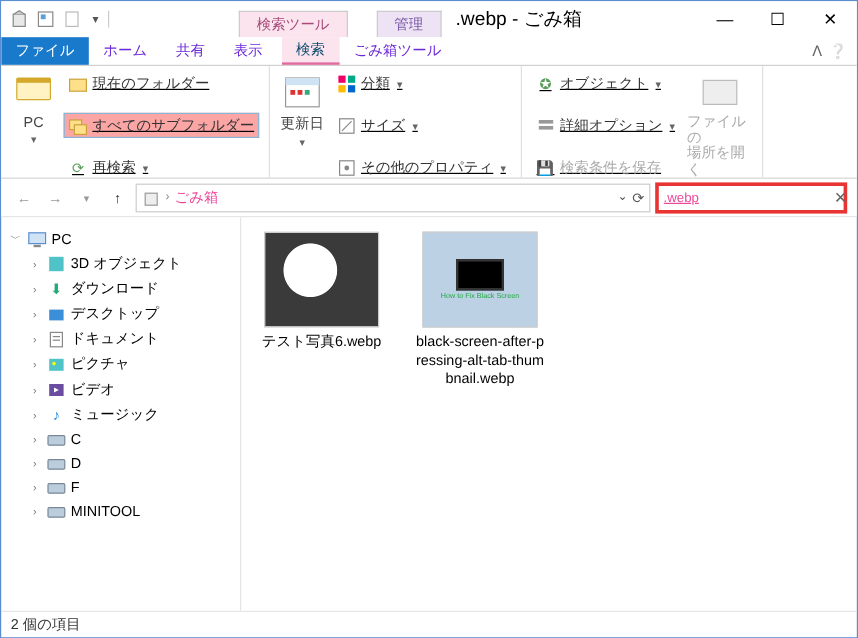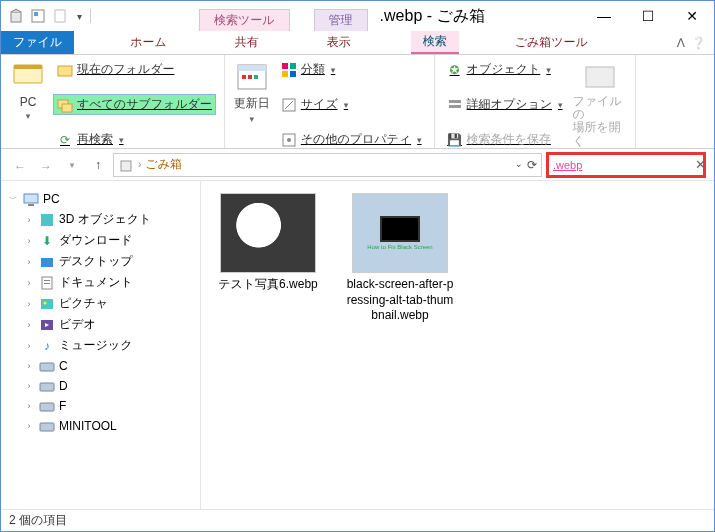--- a/index.html
+++ b/index.html
@@ -8,41 +8,41 @@
 .titlebar .ql { display: flex; gap: 4px; align-items: center; }
 .titlebar .qicon { width: 18px; height: 18px; display: flex; align-items: center; justify-content: center; color: #555; }
 .titlebar .qmenu { font-size: 10px; color: #555; padding: 0 4px; }
 .tab-section { display: flex; margin-left: 100px; align-self: flex-end; height: 22px; gap: 24px; }
 .ctxtab { padding: 2px 14px; font-size: 12px; border: 1px solid #ccc; border-bottom: none; margin-right: 0; }
 .ctxtab.pink { background: #fbe4ed; color: #a64b7a; }
 .ctxtab.purple { background: #ede3f4; color: #7a5aa6; }
 .titlebar .apptitle { margin-left: 12px; font-size: 16px; color: #000; }
 .winctl { margin-left: auto; display: flex; }
 .winctl div { width: 44px; height: 30px; display: flex; align-items: center; justify-content: center; font-size: 14px; color: #000; }
-.menubar { height: 24px; background: #fff; display: flex; align-items: stretch; border-bottom: 1px solid #d0d0d0; position: relative; gap: 44px; }
-.menubar .mtab { padding: 4px 12px; color: #7f1d1d; display: flex; align-items: center; }
+.menubar { height: 24px; background: #fff; display: flex; align-items: stretch; border-bottom: 1px solid #d0d0d0; position: relative; }
+.menubar .mtab { padding: 4px 12px; color: #6d28d9; display: flex; align-items: center; }
 .menubar .mtab.file { background: #1979ca; color: #fff; }
 .menubar .mtab.active.pink { background: #fbe4ed; border-bottom: 2px solid #e06aa0; color: #0c4a6e; }
 .menubar .righticons { margin-left: auto; display: flex; align-items: center; gap: 6px; padding-right: 8px; color: #666; }
 .ribbon { height: 94px; background: #fff; border-bottom: 1px solid #d0d0d0; display: flex; }
 .rgroup { border-right: 1px solid #e0e0e0; padding: 4px 8px; display: flex; flex-direction: column; }
 .rgroup .gbody { flex: 1; display: flex; gap: 6px; align-items: flex-start; }
 .rgroup .glabel { text-align: center; font-size: 11px; color: #555; padding-top: 2px; }
 .bigbtn { display: flex; flex-direction: column; align-items: center; width: 38px; font-size: 11px; color: #444; gap: 2px; padding-top: 2px; }
 .bigbtn .bicon { width: 32px; height: 32px; }
 .col { display: flex; flex-direction: column; gap: 14px; text-decoration: underline; }
 .rowitem { display: flex; align-items: center; gap: 4px; padding: 2px 4px; font-size: 12px; color: #333; white-space: nowrap; }
-.rowitem.sel { background: #86efac; border: 1px solid #8ab6d6; padding: 1px 3px; }
+.rowitem.sel { background: #fca5a5; border: 1px solid #8ab6d6; padding: 1px 3px; }
 .rowitem .ic { width: 16px; height: 16px; display: inline-flex; align-items: center; justify-content: center; }
 .rowitem .dd { font-size: 9px; color: #666; margin-left: 2px; }
 .addrbar { height: 32px; display: flex; align-items: center; padding: 3px 8px; gap: 4px; background: #fff; border-bottom: 1px solid #e5e5e5; }
 .navbtn { width: 22px; height: 22px; display: flex; align-items: center; justify-content: center; color: #999; }
 .navbtn.enabled { color: #333; }
 .addrbox { flex: 1; height: 24px; border: 1px solid #ccc; display: flex; align-items: center; padding: 0 4px; gap: 4px; }
-.addrbox .bc { font-size: 12px; color: #a16207; }
+.addrbox .bc { font-size: 12px; color: #ec4899; }
 .addrbox .sep { color: #888; font-size: 10px; }
 .addrbox .tail { margin-left: auto; display: flex; gap: 4px; color: #555; }
 .searchbox { width: 160px; height: 26px; border: 3px solid #e93434; display: flex; align-items: center; padding: 0 4px; }
 .searchbox input { border: none; outline: none; flex: 1; font-size: 11px; color: #ec4899; text-decoration: underline; }
 .searchbox .clr { width: 16px; height: 16px; color: #666; display: flex; align-items: center; justify-content: center; font-size: 13px; }
 .body { flex: 1; display: flex; overflow: hidden; }
 .tree { width: 200px; border-right: 1px solid #e5e5e5; padding: 8px 4px; overflow-y: auto; }
 .tnode { display: flex; align-items: center; gap: 4px; padding: 2px 2px; font-size: 12px; color: #000; }
 .tnode .tw { width: 12px; color: #777; font-size: 9px; text-align: center; }
 .tnode .ti { width: 16px; height: 16px; display: inline-flex; align-items: center; justify-content: center; }

